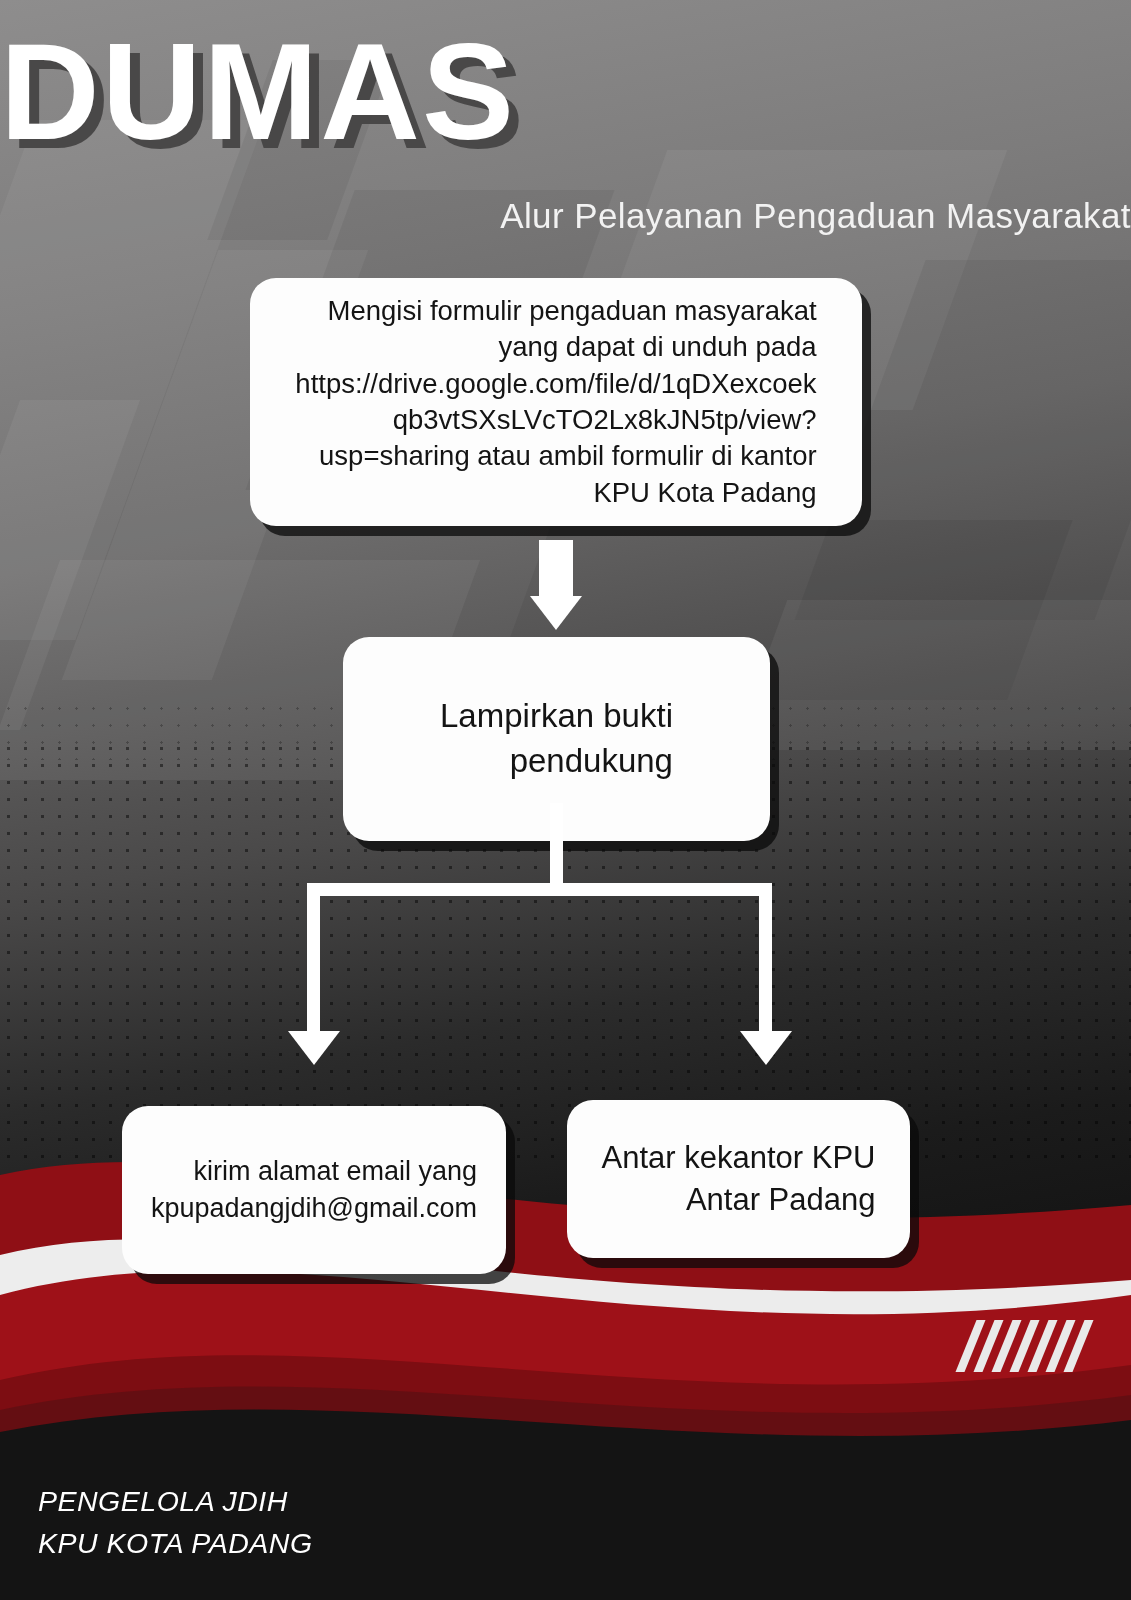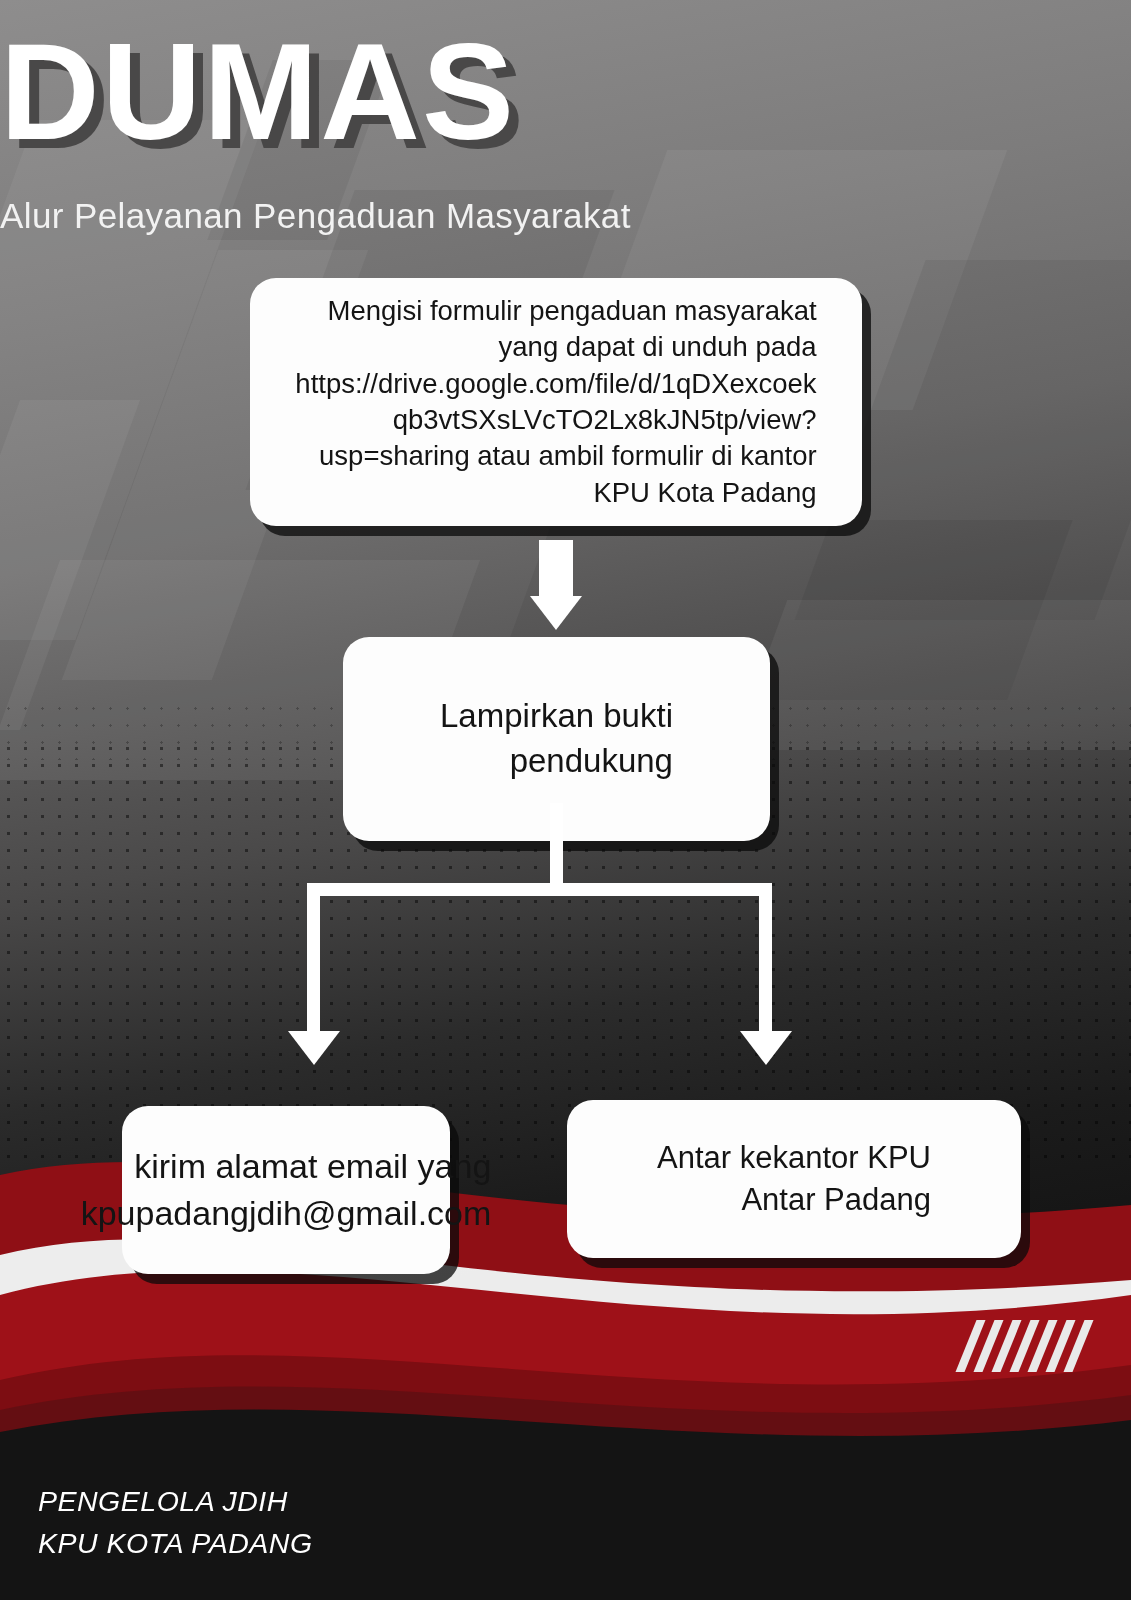--- a/index.html
+++ b/index.html
@@ -54,21 +54,21 @@
     font-weight: bold;
     letter-spacing: 2px;
     color: #ffffff;
     text-shadow: 10px 9px 0 rgba(70,68,68,0.95);
     font-family: Liberation Sans, sans-serif;
   }
   .subtitle {
     position: absolute;
     top: 196px;
     left: 0; right: 0;
-    text-align: left;
+    text-align: right;
     font-size: 35px;
     color: #f2f2f2;
     letter-spacing: 0.4px;
   }
 
   
   .box {
     position: absolute;
     background: #fdfdfd;
     border-radius: 26px;
@@ -87,27 +87,27 @@
     line-height: 1.32;
   }
   #box-evidence {
     left: 343px; top: 637px;
     width: 427px; height: 204px;
     font-size: 33px;
     line-height: 1.35;
   }
   #box-email {
     left: 122px; top: 1106px;
-    width: 328px; height: 168px;
-    font-size: 34px;
+    width: 384px; height: 168px;
+    font-size: 27px;
     line-height: 1.38;
   }
   #box-deliver {
     left: 567px; top: 1100px;
-    width: 454px; height: 158px;
+    width: 343px; height: 158px;
     font-size: 31px;
     line-height: 1.35;
   }
   .box span { display: block; text-align: right; }
 
   
   .conn { position: absolute; }
   .vline { background: #ffffff; width: 13px; }
   .hline { background: #ffffff; height: 13px; }
   .arrow-down {

